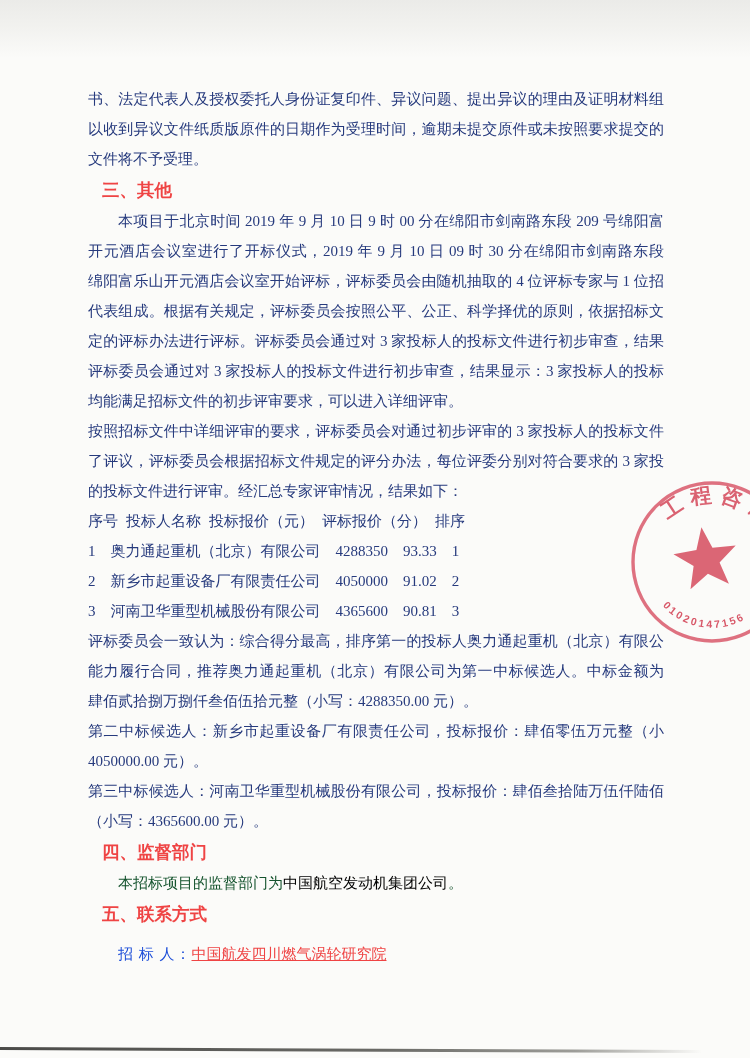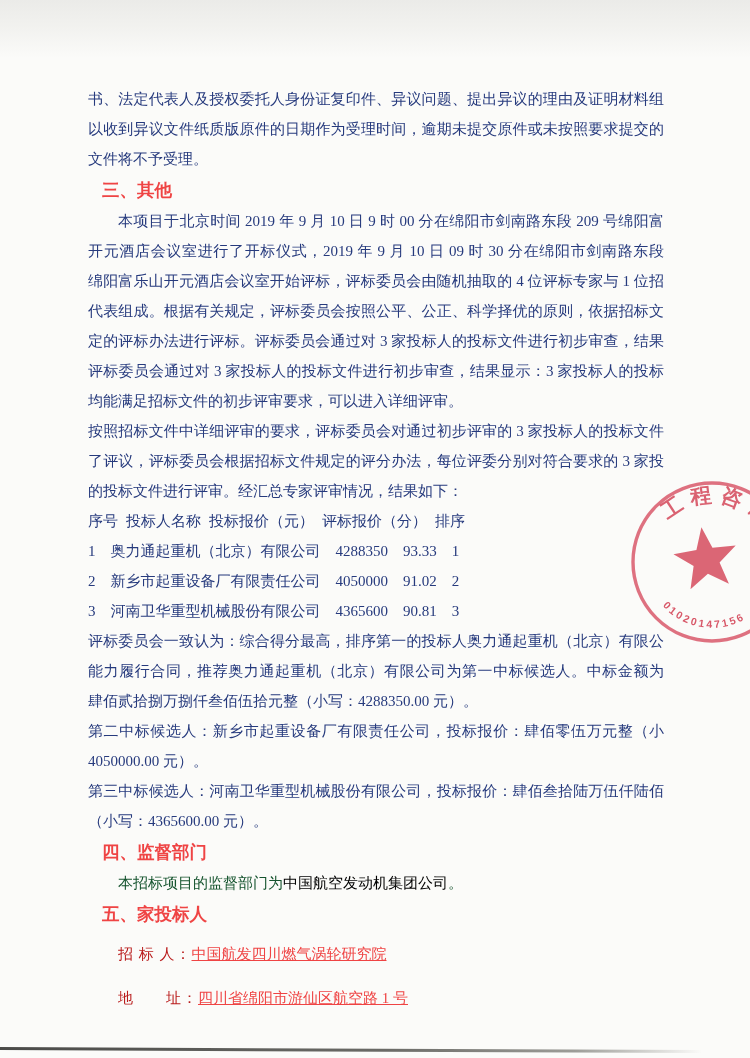--- a/index.html
+++ b/index.html
@@ -39,21 +39,21 @@
     margin:3px 0 3px 14px;height:26px;line-height:26px;
   }
   .tbl-line{display:flex;align-items:center;height:30px;line-height:30px;}
   .tbl-header{gap:8px;}
   .tbl-row{gap:15px;}
   .tbl-line span{white-space:nowrap;}
   .s4-line{height:30px;line-height:30px;text-indent:2em;}
   .accent{color:#000000;}
   .dark{color:#14532d;}
   .contact-line{height:30px;line-height:30px;margin:12px 0 0 30px;}
-  .contact-line .label{color:#b91c1c;letter-spacing:1px;}
+  .contact-line .label{color:#1d4ed8;letter-spacing:1px;}
   .contact-line .value{color:#ef4444;text-decoration:underline;}
   .contact-line + .contact-line{margin-top:14px;}
   .stamp-wrap{
     position:absolute;left:610px;top:468px;width:140px;height:200px;
     pointer-events:none;
   }
 </style>
 </head>
 <body>
 
@@ -132,27 +132,24 @@
         <div class="jline">第三中标候选人：河南卫华重型机械股份有限公司，投标报价：肆佰叁拾陆万伍仟陆佰元整</div>
         <div class="jline">（小写：4365600.00 元）。</div>
       </div>
 
     <div class="heading">四、监督部门</div>
 
     <div class="s4-line">
       <span class="dark">本招标项目的监督部门为</span><span class="accent">中国航空发动机集团公司</span><span class="dark">。</span>
     </div>
 
-    <div class="heading">五、家投标人</div>
+    <div class="heading">五、联系方式</div>
 
     <div class="contact-line">
       <span class="label">招 标 人：</span><span class="value">中国航发四川燃气涡轮研究院</span>
-    </div>
-    <div class="contact-line">
-      <span class="label">地　　址：</span><span class="value">四川省绵阳市游仙区航空路 1 号</span>
     </div>
 
   </div>
 
   <div class="stamp-wrap">
     <svg width="140" height="200" viewBox="610 468 140 200">
       <defs>
         <path id="arcTop" d="M 652,562 A 60,60 0 0 1 772,562" fill="none"></path>
         <path id="arcBottom" d="M 646,562 A 66,66 0 0 0 778,562" fill="none"></path>
       </defs>

